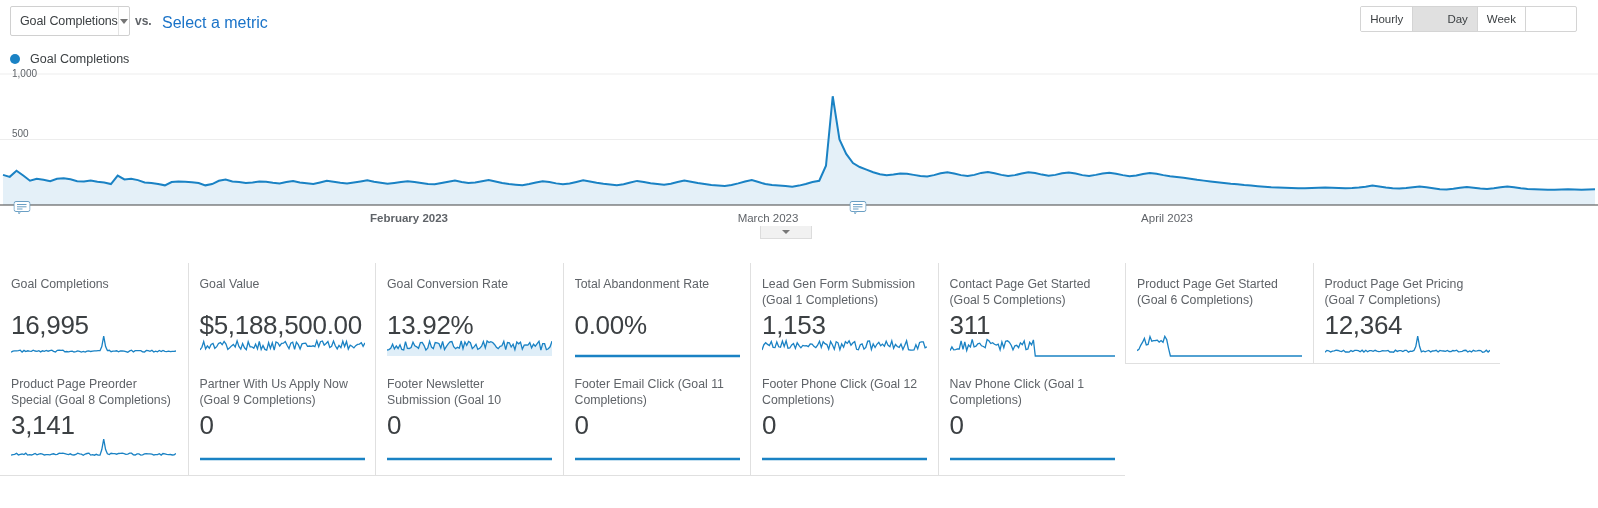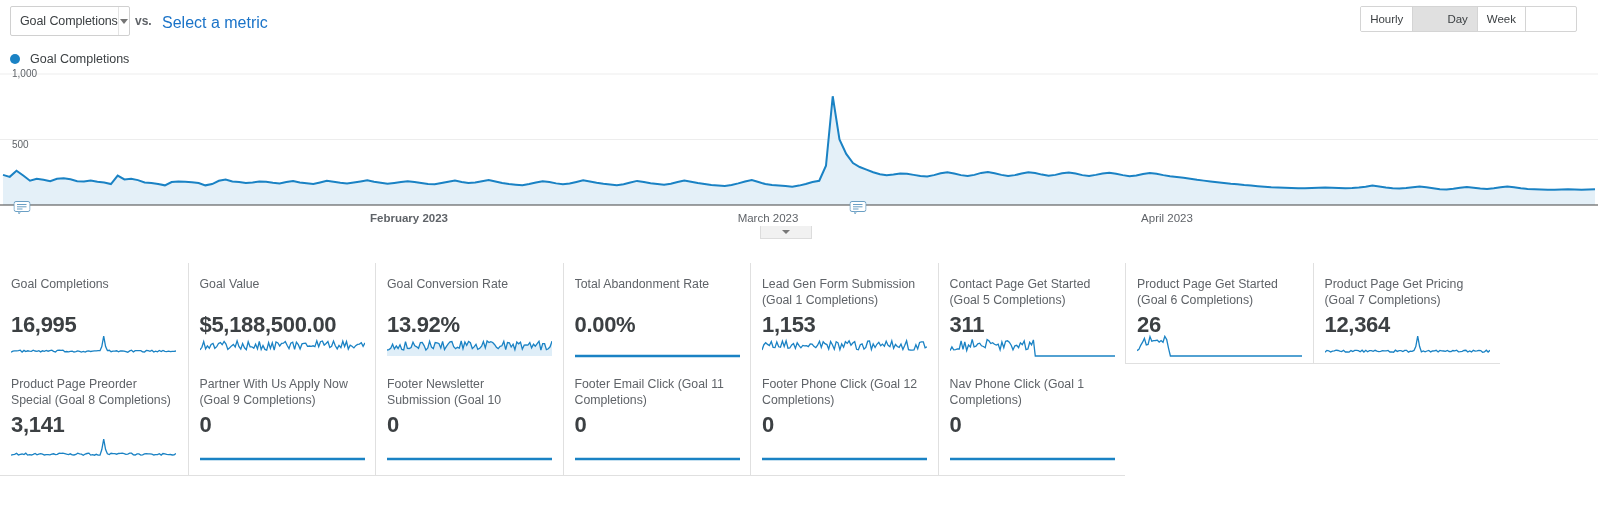--- a/index.html
+++ b/index.html
@@ -126,23 +126,23 @@
     cursor: pointer;
     background: #fff;
   }
   .card.first { border-left: none; }
   .card-title {
     font-size: 12.3px; color: #5f6368;
     line-height: 15.5px; height: 32px;
     overflow: hidden;
   }
   .card-value {
-    font-size: 22px; color: #3c4043;
+    font-size: 26px; color: #3c4043;
     line-height: 30px; margin-top: 1px;
-    font-weight: 700; letter-spacing: -0.3px;
+    font-weight: 400; letter-spacing: -0.3px;
     white-space: nowrap;
   }
   .card-spark {
     position: absolute; left: 11px; bottom: 5px;
     width: 165px; height: 26px;
   }
   #row2 .card { height: 112px; }
   #row2 .card-spark { bottom: 14px; }
   #row-divider {
     position: absolute; left: 0; top: 100px;
@@ -183,21 +183,21 @@
 </div>
 
 <div id="chart-area">
   <svg id="chart-svg" width="1598" height="165">
       <line x1="0" x2="1598" y1="69.5" y2="69.5" stroke="#ededed" stroke-width="1"></line>
       <line x1="0" x2="1598" y1="4" y2="4" stroke="#ededed" stroke-width="1"></line>
       <path d="M3.00,135 L3.00,104.87 L9.75,106.84 L16.49,100.68 L23.24,105.53 L29.98,110.77 L36.73,108.80 L43.47,109.72 L50.22,111.16 L56.97,108.80 L63.71,108.15 L70.46,109.32 L77.20,111.16 L83.95,111.42 L90.69,110.63 L97.44,111.68 L104.19,112.47 L110.93,114.04 L117.68,105.53 L124.42,109.45 L131.17,108.80 L137.92,110.11 L144.66,112.47 L151.41,112.99 L158.15,114.04 L164.90,115.35 L171.64,112.08 L178.39,111.42 L185.14,111.68 L191.88,112.21 L198.63,112.99 L205.37,115.35 L212.12,114.04 L218.86,110.77 L225.61,109.45 L232.36,111.42 L239.10,112.08 L245.85,112.99 L252.59,112.47 L259.34,111.42 L266.08,111.68 L272.83,112.73 L279.58,113.38 L286.32,112.08 L293.07,111.03 L299.81,112.47 L306.56,113.25 L313.31,114.04 L320.05,112.47 L326.80,110.77 L333.54,111.68 L340.29,112.73 L347.03,113.52 L353.78,112.47 L360.53,111.42 L367.27,110.37 L374.02,111.68 L380.76,112.73 L387.51,113.78 L394.25,112.99 L401.00,112.08 L407.75,111.16 L414.49,111.94 L421.24,112.99 L427.98,114.04 L434.73,114.30 L441.47,112.99 L448.22,111.68 L454.97,110.63 L461.71,111.94 L468.46,112.99 L475.20,112.47 L481.95,111.16 L488.69,110.11 L495.44,111.42 L502.19,112.99 L508.93,114.04 L515.68,114.69 L522.42,115.35 L529.17,114.04 L535.92,112.47 L542.66,111.16 L549.41,112.08 L556.15,113.38 L562.90,114.30 L569.64,113.52 L576.39,111.94 L583.14,110.37 L589.88,111.42 L596.63,112.73 L603.37,113.78 L610.12,114.56 L616.86,115.35 L623.61,114.30 L630.36,112.47 L637.10,110.90 L643.85,111.94 L650.59,113.25 L657.34,114.04 L664.08,114.69 L670.83,113.78 L677.58,112.08 L684.32,110.63 L691.07,111.68 L697.81,112.99 L704.56,114.04 L711.31,115.09 L718.05,115.61 L724.80,116.00 L731.54,115.09 L738.29,113.38 L745.03,111.42 L751.78,110.11 L758.53,112.08 L765.27,114.04 L772.02,115.09 L778.76,115.61 L785.51,116.00 L792.25,116.66 L799.00,115.61 L805.75,114.04 L812.49,112.08 L819.24,110.77 L825.98,95.70 L832.73,26.27 L839.47,69.50 L846.22,83.91 L852.97,93.08 L859.71,97.01 L866.46,99.63 L873.20,102.25 L879.95,104.22 L886.69,105.13 L893.44,104.61 L900.19,103.56 L906.93,103.82 L913.68,104.87 L920.42,105.92 L927.17,106.44 L933.92,105.13 L940.66,103.30 L947.41,102.25 L954.15,103.56 L960.90,105.13 L967.64,105.92 L974.39,104.87 L981.14,102.91 L987.88,101.99 L994.63,103.30 L1001.37,104.87 L1008.12,105.92 L1014.86,105.13 L1021.61,103.56 L1028.36,102.25 L1035.10,103.04 L1041.85,104.61 L1048.59,105.66 L1055.34,104.87 L1062.08,103.30 L1068.83,102.51 L1075.58,103.56 L1082.32,105.13 L1089.07,105.92 L1095.81,104.87 L1102.56,103.56 L1109.31,102.77 L1116.05,103.82 L1122.80,105.13 L1129.54,106.18 L1136.29,105.39 L1143.03,104.08 L1149.78,103.04 L1156.53,103.82 L1163.27,105.13 L1170.02,106.18 L1176.76,106.97 L1183.51,107.75 L1190.25,108.80 L1197.00,109.85 L1203.75,110.63 L1210.49,111.42 L1217.24,112.21 L1223.98,112.99 L1230.73,113.78 L1237.47,114.30 L1244.22,115.09 L1250.97,115.61 L1257.71,116.14 L1264.46,116.66 L1271.20,117.18 L1277.95,117.45 L1284.69,117.71 L1291.44,117.97 L1298.19,118.23 L1304.93,118.23 L1311.68,117.97 L1318.42,117.71 L1325.17,117.45 L1331.92,117.71 L1338.66,117.97 L1345.41,118.23 L1352.15,117.97 L1358.90,117.45 L1365.64,116.66 L1372.39,115.61 L1379.14,116.40 L1385.88,117.45 L1392.63,118.23 L1399.37,118.49 L1406.12,117.97 L1412.86,117.18 L1419.61,116.40 L1426.36,117.18 L1433.10,118.23 L1439.85,119.28 L1446.59,119.54 L1453.34,118.76 L1460.08,117.71 L1466.83,116.92 L1473.58,117.71 L1480.32,118.49 L1487.07,119.02 L1493.81,118.23 L1500.56,117.18 L1507.31,116.40 L1514.05,117.18 L1520.80,118.23 L1527.54,119.02 L1534.29,119.28 L1541.03,119.54 L1547.78,119.80 L1554.53,119.80 L1561.27,119.54 L1568.02,119.28 L1574.76,119.54 L1581.51,119.80 L1588.25,119.54 L1595.00,119.28 L1595.00,135 Z" fill="#e4f0f8"></path>
       <path d="M3.00,104.87 L9.75,106.84 L16.49,100.68 L23.24,105.53 L29.98,110.77 L36.73,108.80 L43.47,109.72 L50.22,111.16 L56.97,108.80 L63.71,108.15 L70.46,109.32 L77.20,111.16 L83.95,111.42 L90.69,110.63 L97.44,111.68 L104.19,112.47 L110.93,114.04 L117.68,105.53 L124.42,109.45 L131.17,108.80 L137.92,110.11 L144.66,112.47 L151.41,112.99 L158.15,114.04 L164.90,115.35 L171.64,112.08 L178.39,111.42 L185.14,111.68 L191.88,112.21 L198.63,112.99 L205.37,115.35 L212.12,114.04 L218.86,110.77 L225.61,109.45 L232.36,111.42 L239.10,112.08 L245.85,112.99 L252.59,112.47 L259.34,111.42 L266.08,111.68 L272.83,112.73 L279.58,113.38 L286.32,112.08 L293.07,111.03 L299.81,112.47 L306.56,113.25 L313.31,114.04 L320.05,112.47 L326.80,110.77 L333.54,111.68 L340.29,112.73 L347.03,113.52 L353.78,112.47 L360.53,111.42 L367.27,110.37 L374.02,111.68 L380.76,112.73 L387.51,113.78 L394.25,112.99 L401.00,112.08 L407.75,111.16 L414.49,111.94 L421.24,112.99 L427.98,114.04 L434.73,114.30 L441.47,112.99 L448.22,111.68 L454.97,110.63 L461.71,111.94 L468.46,112.99 L475.20,112.47 L481.95,111.16 L488.69,110.11 L495.44,111.42 L502.19,112.99 L508.93,114.04 L515.68,114.69 L522.42,115.35 L529.17,114.04 L535.92,112.47 L542.66,111.16 L549.41,112.08 L556.15,113.38 L562.90,114.30 L569.64,113.52 L576.39,111.94 L583.14,110.37 L589.88,111.42 L596.63,112.73 L603.37,113.78 L610.12,114.56 L616.86,115.35 L623.61,114.30 L630.36,112.47 L637.10,110.90 L643.85,111.94 L650.59,113.25 L657.34,114.04 L664.08,114.69 L670.83,113.78 L677.58,112.08 L684.32,110.63 L691.07,111.68 L697.81,112.99 L704.56,114.04 L711.31,115.09 L718.05,115.61 L724.80,116.00 L731.54,115.09 L738.29,113.38 L745.03,111.42 L751.78,110.11 L758.53,112.08 L765.27,114.04 L772.02,115.09 L778.76,115.61 L785.51,116.00 L792.25,116.66 L799.00,115.61 L805.75,114.04 L812.49,112.08 L819.24,110.77 L825.98,95.70 L832.73,26.27 L839.47,69.50 L846.22,83.91 L852.97,93.08 L859.71,97.01 L866.46,99.63 L873.20,102.25 L879.95,104.22 L886.69,105.13 L893.44,104.61 L900.19,103.56 L906.93,103.82 L913.68,104.87 L920.42,105.92 L927.17,106.44 L933.92,105.13 L940.66,103.30 L947.41,102.25 L954.15,103.56 L960.90,105.13 L967.64,105.92 L974.39,104.87 L981.14,102.91 L987.88,101.99 L994.63,103.30 L1001.37,104.87 L1008.12,105.92 L1014.86,105.13 L1021.61,103.56 L1028.36,102.25 L1035.10,103.04 L1041.85,104.61 L1048.59,105.66 L1055.34,104.87 L1062.08,103.30 L1068.83,102.51 L1075.58,103.56 L1082.32,105.13 L1089.07,105.92 L1095.81,104.87 L1102.56,103.56 L1109.31,102.77 L1116.05,103.82 L1122.80,105.13 L1129.54,106.18 L1136.29,105.39 L1143.03,104.08 L1149.78,103.04 L1156.53,103.82 L1163.27,105.13 L1170.02,106.18 L1176.76,106.97 L1183.51,107.75 L1190.25,108.80 L1197.00,109.85 L1203.75,110.63 L1210.49,111.42 L1217.24,112.21 L1223.98,112.99 L1230.73,113.78 L1237.47,114.30 L1244.22,115.09 L1250.97,115.61 L1257.71,116.14 L1264.46,116.66 L1271.20,117.18 L1277.95,117.45 L1284.69,117.71 L1291.44,117.97 L1298.19,118.23 L1304.93,118.23 L1311.68,117.97 L1318.42,117.71 L1325.17,117.45 L1331.92,117.71 L1338.66,117.97 L1345.41,118.23 L1352.15,117.97 L1358.90,117.45 L1365.64,116.66 L1372.39,115.61 L1379.14,116.40 L1385.88,117.45 L1392.63,118.23 L1399.37,118.49 L1406.12,117.97 L1412.86,117.18 L1419.61,116.40 L1426.36,117.18 L1433.10,118.23 L1439.85,119.28 L1446.59,119.54 L1453.34,118.76 L1460.08,117.71 L1466.83,116.92 L1473.58,117.71 L1480.32,118.49 L1487.07,119.02 L1493.81,118.23 L1500.56,117.18 L1507.31,116.40 L1514.05,117.18 L1520.80,118.23 L1527.54,119.02 L1534.29,119.28 L1541.03,119.54 L1547.78,119.80 L1554.53,119.80 L1561.27,119.54 L1568.02,119.28 L1574.76,119.54 L1581.51,119.80 L1588.25,119.54 L1595.00,119.28 " fill="none" stroke="#1a82c4" stroke-width="2"></path>
       <line x1="0" x2="1598" y1="135" y2="135" stroke="#444" stroke-width="1.2"></line>
     </svg>
-<div class="ytick" style="top: 69px;">500</div>
+<div class="ytick" style="top: 58px;">500</div>
     <div class="ytick" style="top: -2px;">1,000</div>
   </div>
 <div id="chart-ticks">
     <div class="xtick" style="left: 409px; font-weight: bold;">February 2023</div>
     <div class="xtick" style="left: 768px;">March 2023</div>
     <div class="xtick" style="left: 1167px;">April 2023</div>
     <div class="annot" style="left: 22px;"><svg width="17" height="14" viewBox="0 0 17 14">
         <rect x="0.5" y="0.5" width="16" height="10" rx="2" fill="#fff" stroke="#6a9fc4"></rect>
         <path d="M5 10.5 L7 10.5 L5.5 13 Z" fill="#fff" stroke="#6a9fc4" stroke-width="0.8"></path>
         <line x1="3.5" y1="3.5" x2="13" y2="3.5" stroke="#6a9fc4"></line>
@@ -256,21 +256,20 @@
       </div>
       <div class="card">
         <div class="card-title">Contact Page Get Started (Goal 5 Completions)</div>
         <div class="card-value">311</div>
         <svg class="card-spark" viewBox="0 0 165 26">
           <path d="M0.0,18.6 L1.9,14.9 L3.7,17.9 L5.6,17.6 L7.4,16.9 L9.3,17.0 L11.1,8.8 L13.0,17.4 L14.8,10.0 L16.7,18.5 L18.5,13.0 L20.4,14.9 L22.2,7.4 L24.1,14.8 L26.0,14.2 L27.8,11.8 L29.7,11.2 L31.5,13.8 L33.4,14.5 L35.2,15.7 L37.1,7.6 L38.9,8.8 L40.8,11.5 L42.6,10.7 L44.5,12.3 L46.3,13.1 L48.2,12.2 L50.1,17.9 L51.9,10.0 L53.8,15.7 L55.6,9.2 L57.5,8.8 L59.3,10.2 L61.2,13.2 L63.0,17.8 L64.9,13.8 L66.7,13.3 L68.6,15.6 L70.4,10.8 L72.3,12.7 L74.2,8.9 L76.0,17.7 L77.9,17.0 L79.7,10.3 L81.6,12.9 L83.4,7.9 L85.3,24.0 L87.1,24.0 L89.0,24.0 L90.8,24.0 L92.7,24.0 L94.6,24.0 L96.4,24.0 L98.3,24.0 L100.1,24.0 L102.0,24.0 L103.8,24.0 L105.7,24.0 L107.5,24.0 L109.4,24.0 L111.2,24.0 L113.1,24.0 L114.9,24.0 L116.8,24.0 L118.7,24.0 L120.5,24.0 L122.4,24.0 L124.2,24.0 L126.1,24.0 L127.9,24.0 L129.8,24.0 L131.6,24.0 L133.5,24.0 L135.3,24.0 L137.2,24.0 L139.0,24.0 L140.9,24.0 L142.8,24.0 L144.6,24.0 L146.5,24.0 L148.3,24.0 L150.2,24.0 L152.0,24.0 L153.9,24.0 L155.7,24.0 L157.6,24.0 L159.4,24.0 L161.3,24.0 L163.1,24.0 L165.0,24.0 " fill="none" stroke="#1a82c4" stroke-width="1.3"></path>
         </svg>
       </div>
       <div class="card">
         <div class="card-title">Product Page Get Started (Goal 6 Completions)</div>
-        <div class="card-value">26</div>
         <svg class="card-spark" viewBox="0 0 165 26">
           <path d="M0.0,18.6 L1.9,17.4 L3.7,13.3 L5.6,10.2 L7.4,6.4 L9.3,13.0 L11.1,12.5 L13.0,4.6 L14.8,9.2 L16.7,8.7 L18.5,8.5 L20.4,8.2 L22.2,10.1 L24.1,8.6 L26.0,10.3 L27.8,4.3 L29.7,7.6 L31.5,16.1 L33.4,24.0 L35.2,24.0 L37.1,24.0 L38.9,24.0 L40.8,24.0 L42.6,24.0 L44.5,24.0 L46.3,24.0 L48.2,24.0 L50.1,24.0 L51.9,24.0 L53.8,24.0 L55.6,24.0 L57.5,24.0 L59.3,24.0 L61.2,24.0 L63.0,24.0 L64.9,24.0 L66.7,24.0 L68.6,24.0 L70.4,24.0 L72.3,24.0 L74.2,24.0 L76.0,24.0 L77.9,24.0 L79.7,24.0 L81.6,24.0 L83.4,24.0 L85.3,24.0 L87.1,24.0 L89.0,24.0 L90.8,24.0 L92.7,24.0 L94.6,24.0 L96.4,24.0 L98.3,24.0 L100.1,24.0 L102.0,24.0 L103.8,24.0 L105.7,24.0 L107.5,24.0 L109.4,24.0 L111.2,24.0 L113.1,24.0 L114.9,24.0 L116.8,24.0 L118.7,24.0 L120.5,24.0 L122.4,24.0 L124.2,24.0 L126.1,24.0 L127.9,24.0 L129.8,24.0 L131.6,24.0 L133.5,24.0 L135.3,24.0 L137.2,24.0 L139.0,24.0 L140.9,24.0 L142.8,24.0 L144.6,24.0 L146.5,24.0 L148.3,24.0 L150.2,24.0 L152.0,24.0 L153.9,24.0 L155.7,24.0 L157.6,24.0 L159.4,24.0 L161.3,24.0 L163.1,24.0 L165.0,24.0 " fill="none" stroke="#1a82c4" stroke-width="1.3"></path>
         </svg>
       </div>
       <div class="card">
         <div class="card-title">Product Page Get Pricing (Goal 7 Completions)</div>
         <div class="card-value">12,364</div>
         <svg class="card-spark" viewBox="0 0 165 26">
           <path d="M0.0,20.2 L1.9,18.4 L3.7,18.8 L5.6,20.1 L7.4,19.1 L9.3,18.9 L11.1,18.1 L13.0,18.5 L14.8,19.1 L16.7,19.5 L18.5,18.3 L20.4,20.0 L22.2,19.8 L24.1,20.1 L26.0,18.6 L27.8,19.5 L29.7,18.4 L31.5,18.3 L33.4,18.6 L35.2,19.7 L37.1,18.2 L38.9,20.0 L40.8,18.3 L42.6,19.8 L44.5,18.7 L46.3,18.7 L48.2,19.4 L50.1,18.3 L51.9,19.2 L53.8,19.6 L55.6,19.3 L57.5,18.7 L59.3,18.8 L61.2,18.8 L63.0,18.4 L64.9,20.0 L66.7,19.8 L68.6,20.2 L70.4,18.2 L72.3,19.4 L74.2,18.6 L76.0,18.7 L77.9,19.5 L79.7,18.4 L81.6,18.3 L83.4,20.1 L85.3,19.1 L87.1,19.3 L89.0,18.4 L90.8,14.5 L92.7,4.1 L94.6,14.5 L96.4,19.8 L98.3,19.0 L100.1,19.8 L102.0,19.0 L103.8,18.4 L105.7,19.9 L107.5,19.0 L109.4,18.8 L111.2,18.3 L113.1,20.0 L114.9,18.4 L116.8,18.8 L118.7,19.0 L120.5,19.4 L122.4,18.4 L124.2,19.5 L126.1,19.6 L127.9,18.5 L129.8,18.8 L131.6,18.2 L133.5,19.8 L135.3,19.6 L137.2,19.3 L139.0,18.5 L140.9,18.3 L142.8,20.0 L144.6,19.0 L146.5,19.9 L148.3,18.3 L150.2,19.2 L152.0,18.9 L153.9,18.3 L155.7,18.6 L157.6,20.2 L159.4,20.0 L161.3,18.2 L163.1,20.0 L165.0,18.3 " fill="none" stroke="#1a82c4" stroke-width="1.3"></path>
         </svg>

